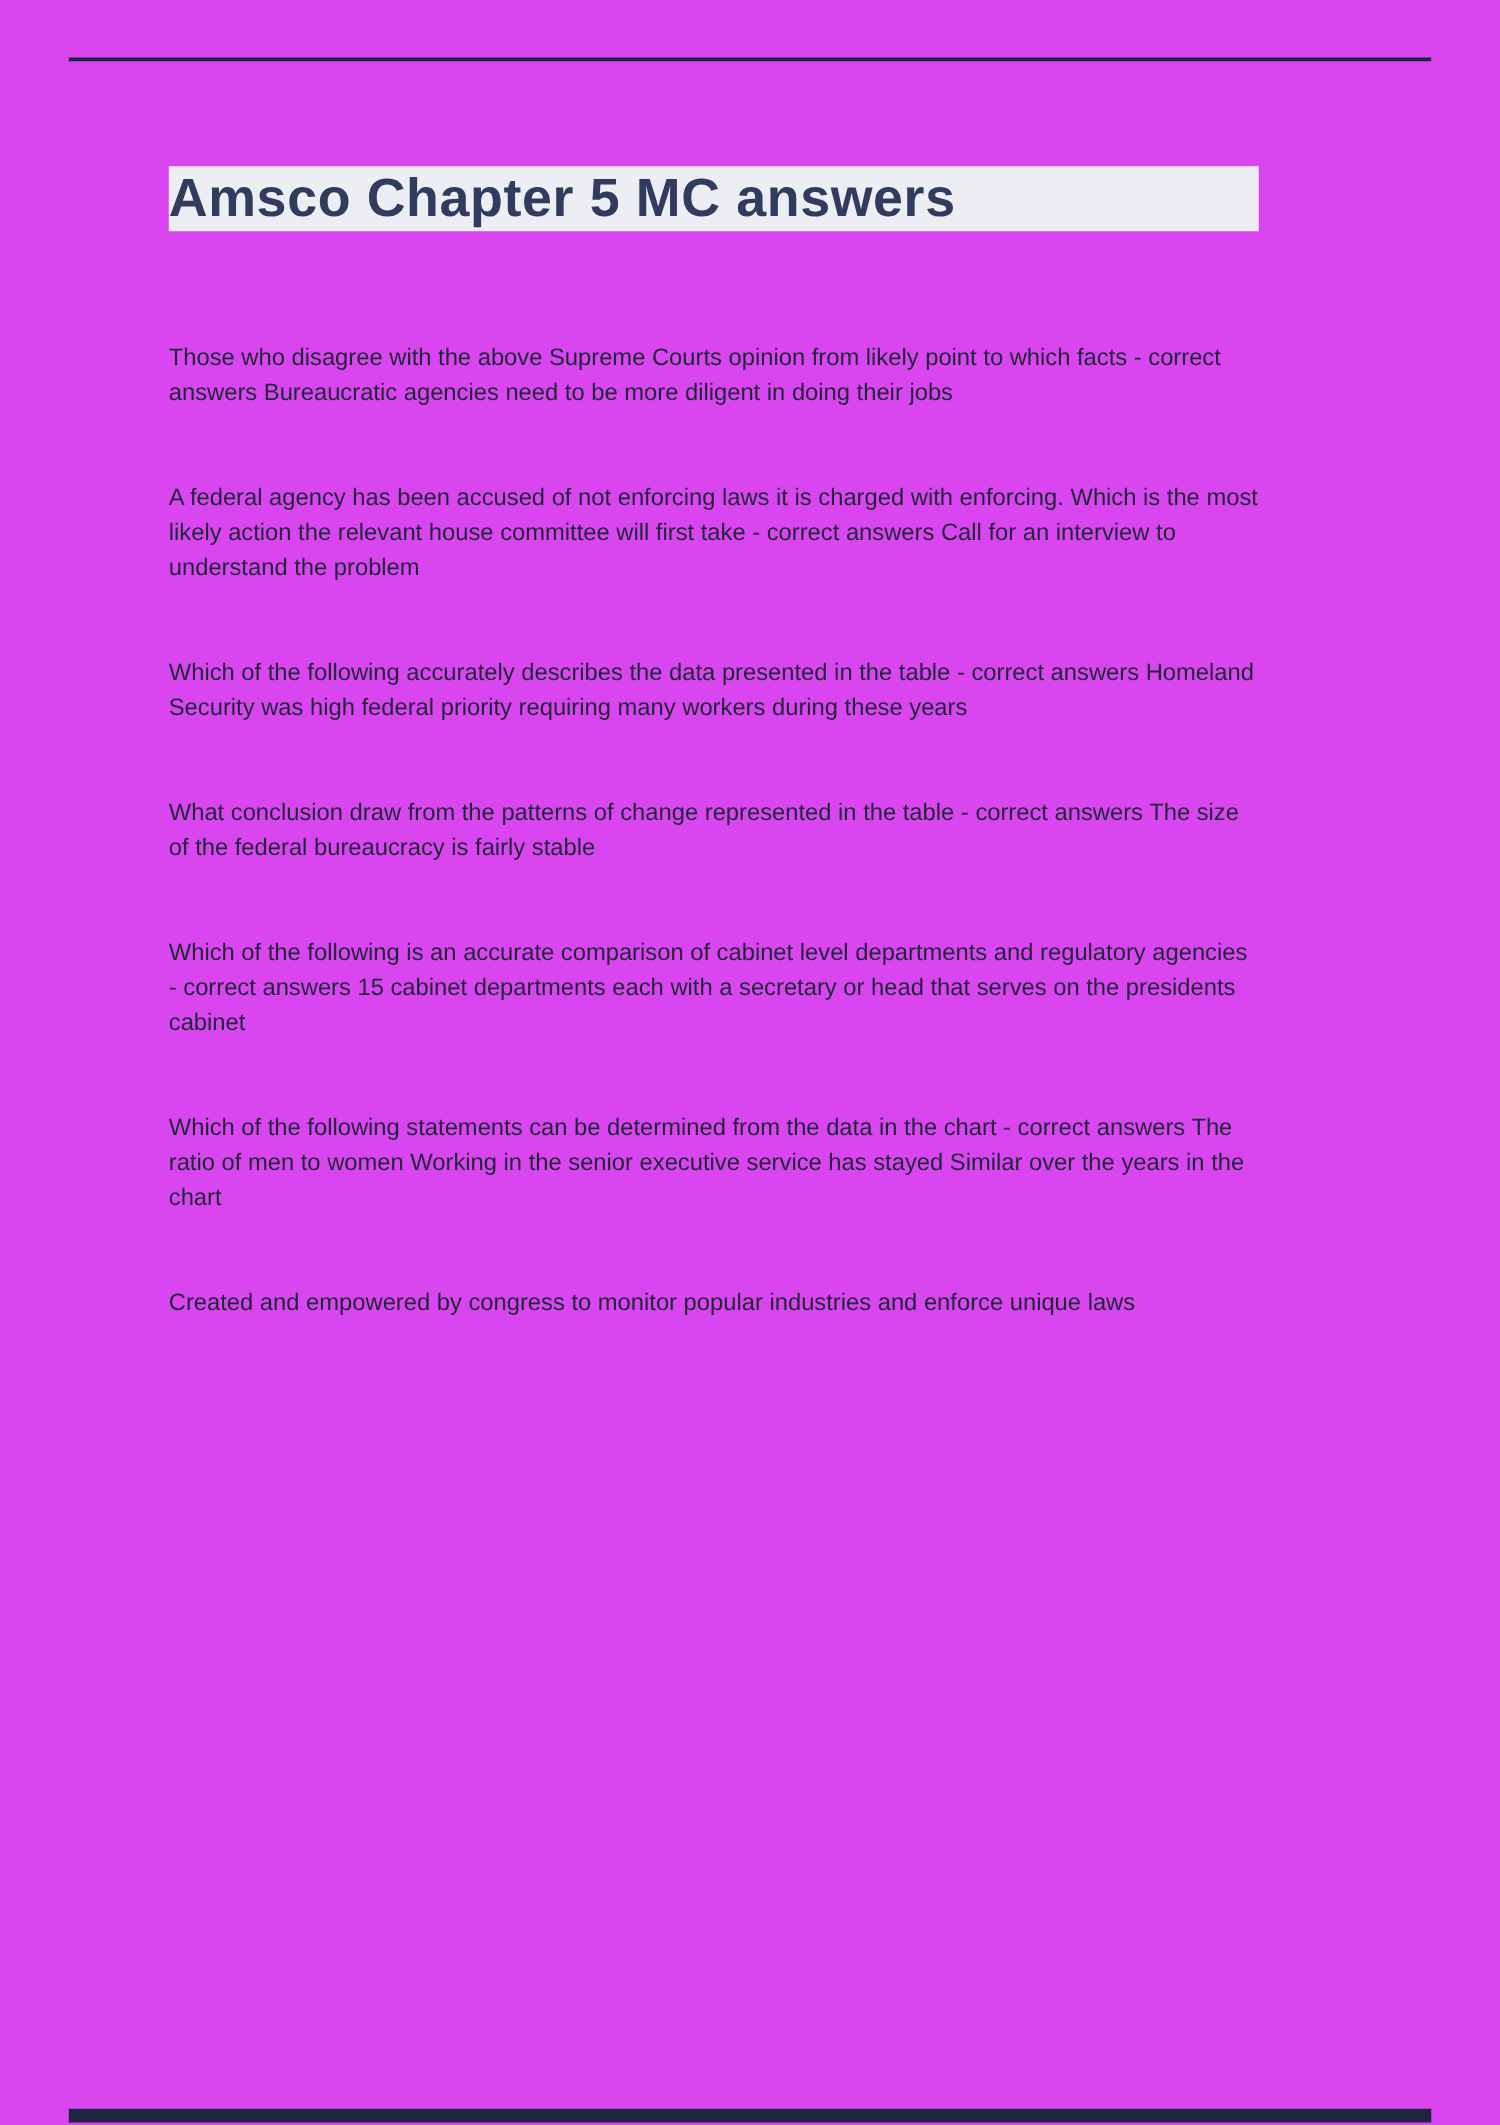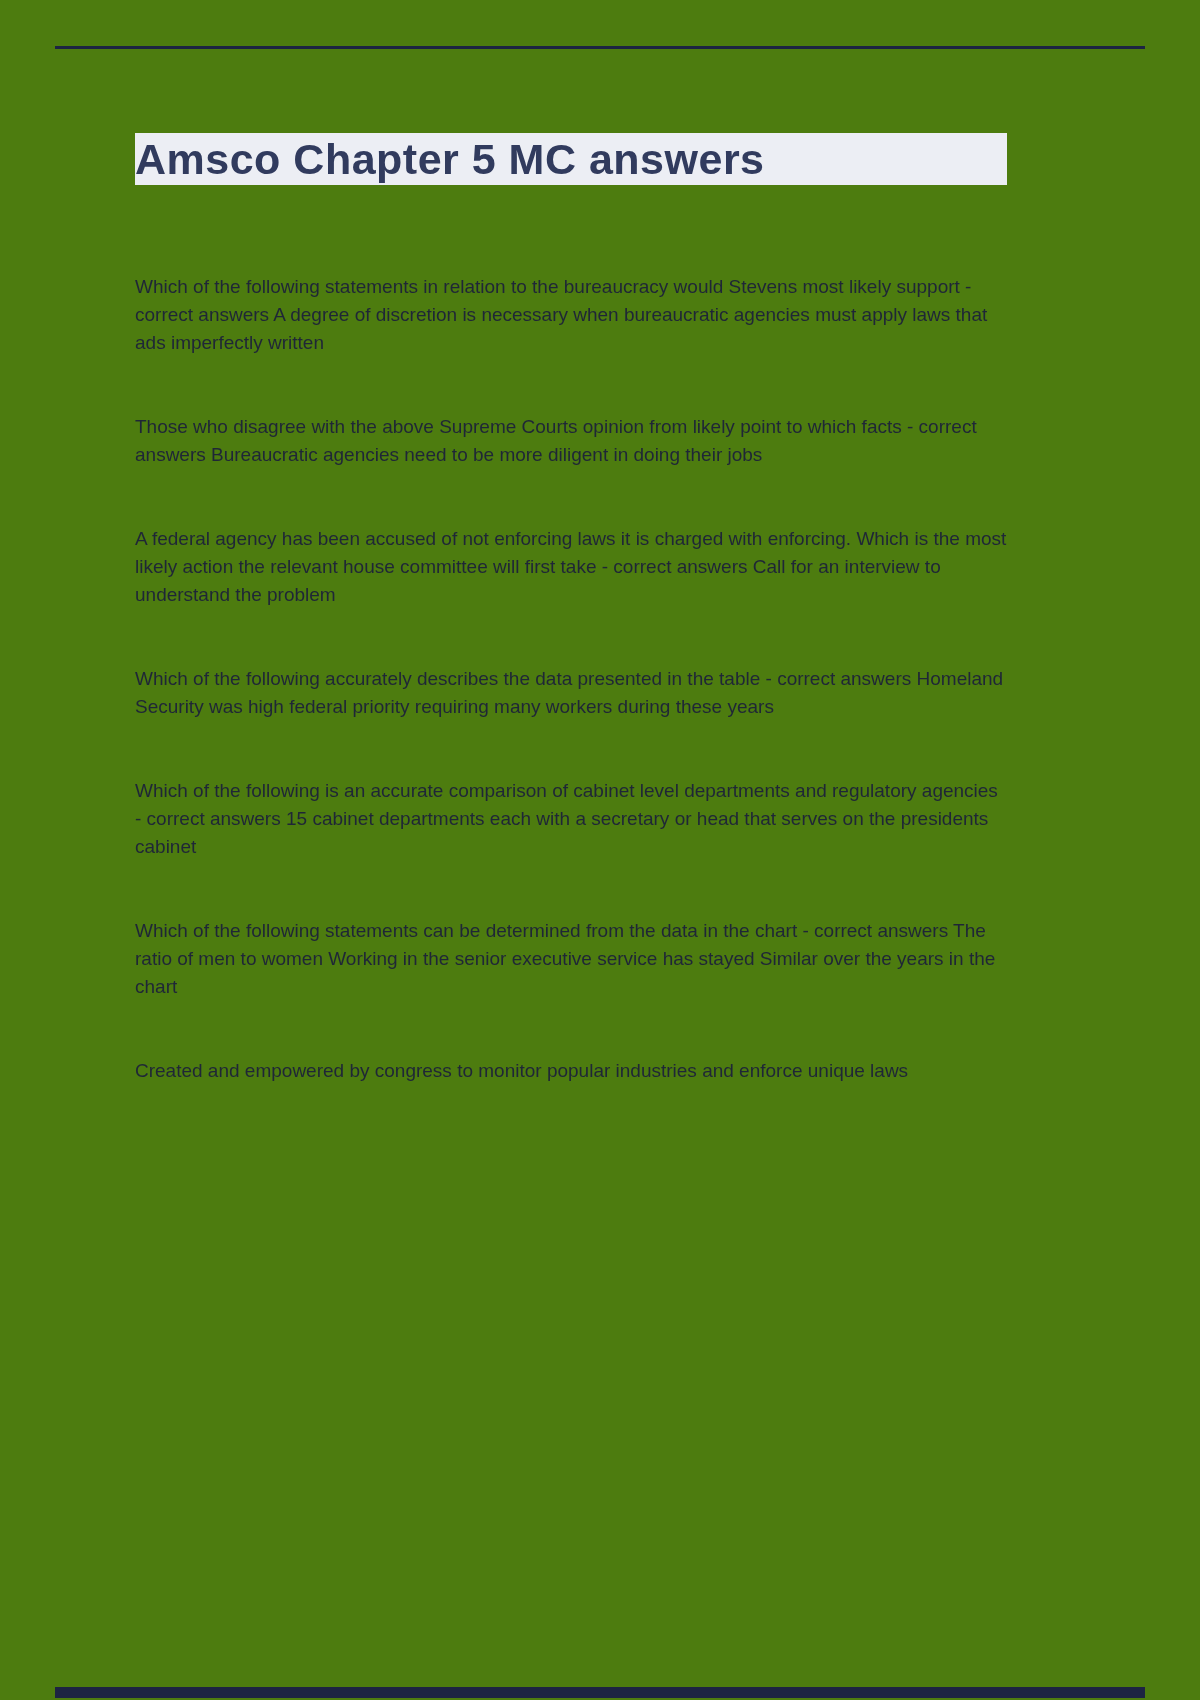--- a/index.html
+++ b/index.html
@@ -4,21 +4,21 @@
 <style>
   * { margin: 0; padding: 0; box-sizing: border-box; }
   html, body {
     background: #ffffff;
     font-family: "Liberation Sans", "DejaVu Sans", sans-serif;
   }
   .page {
     position: relative;
     width: 1200px;
     height: 1700px;
-    background: #4d7c0f;
+    background: #d946ef;
     overflow: hidden;
     margin: 0 auto;
   }
   .top-rule {
     position: absolute;
     left: 55px;
     top: 46px;
     width: 1090px;
     height: 3px;
     background: #1d2442;
@@ -60,28 +60,28 @@
 <body>
 
 <div class="page">
   <div class="top-rule"></div>
 
   <div class="content">
     <h1 class="title">Amsco Chapter 5 MC answers</h1>
 
     <div class="paragraphs">
 
-        <p class="para">Which of the following statements in relation to the bureaucracy would Stevens most likely support - correct answers A degree of discretion is necessary when bureaucratic agencies must apply laws that ads imperfectly written</p>
 
         <p class="para">Those who disagree with the above Supreme Courts opinion from likely point to which facts - correct answers Bureaucratic agencies need to be more diligent in doing their jobs</p>
 
         <p class="para">A federal agency has been accused of not enforcing laws it is charged with enforcing. Which is the most likely action the relevant house committee will first take - correct answers Call for an interview to understand the problem</p>
 
         <p class="para">Which of the following accurately describes the data presented in the table - correct answers Homeland Security was high federal priority requiring many workers during these years</p>
 
+        <p class="para">What conclusion draw from the patterns of change represented in the table - correct answers The size of the federal bureaucracy is fairly stable</p>
 
         <p class="para">Which of the following is an accurate comparison of cabinet level departments and regulatory agencies - correct answers 15 cabinet departments each with a secretary or head that serves on the presidents cabinet</p>
 
         <p class="para">Which of the following statements can be determined from the data in the chart - correct answers The ratio of men to women Working in the senior executive service has stayed Similar over the years in the chart</p>
 
         <p class="para">Created and empowered by congress to monitor popular industries and enforce unique laws</p>
 
       </div>
   </div>
 

